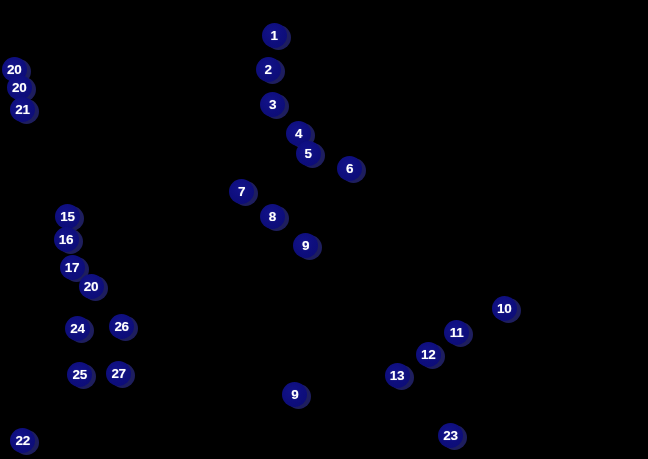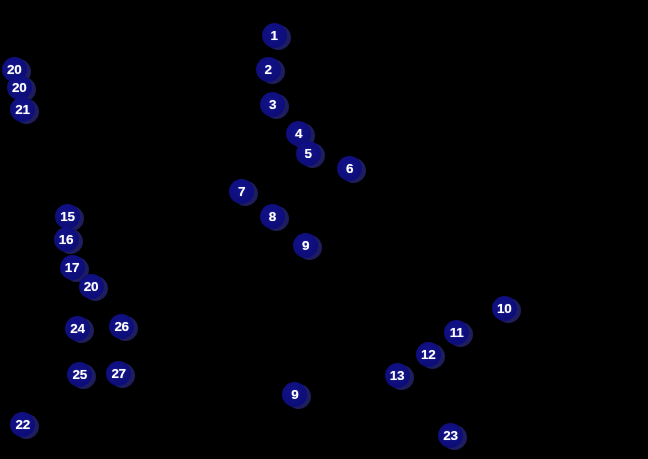--- a/index.html
+++ b/index.html
@@ -176,21 +176,21 @@
       <span class="disc">
         <span class="num">20</span>
       </span>
     </div>
     <div class="marker" style="left: 10px; top: 96.8px; z-index: 21;">
       <span class="shadow"></span>
       <span class="disc">
         <span class="num">21</span>
       </span>
     </div>
-    <div class="marker" style="left: 10.2px; top: 412px; z-index: 22; text-align: right;">
+    <div class="marker" style="left: 10.2px; top: 428px; z-index: 22; text-align: right;">
       <span class="shadow"></span>
       <span class="disc">
         <span class="num">22</span>
       </span>
     </div>
     <div class="marker" style="left: 437.9px; top: 422.9px; z-index: 23;">
       <span class="shadow"></span>
       <span class="disc">
         <span class="num">23</span>
       </span>

